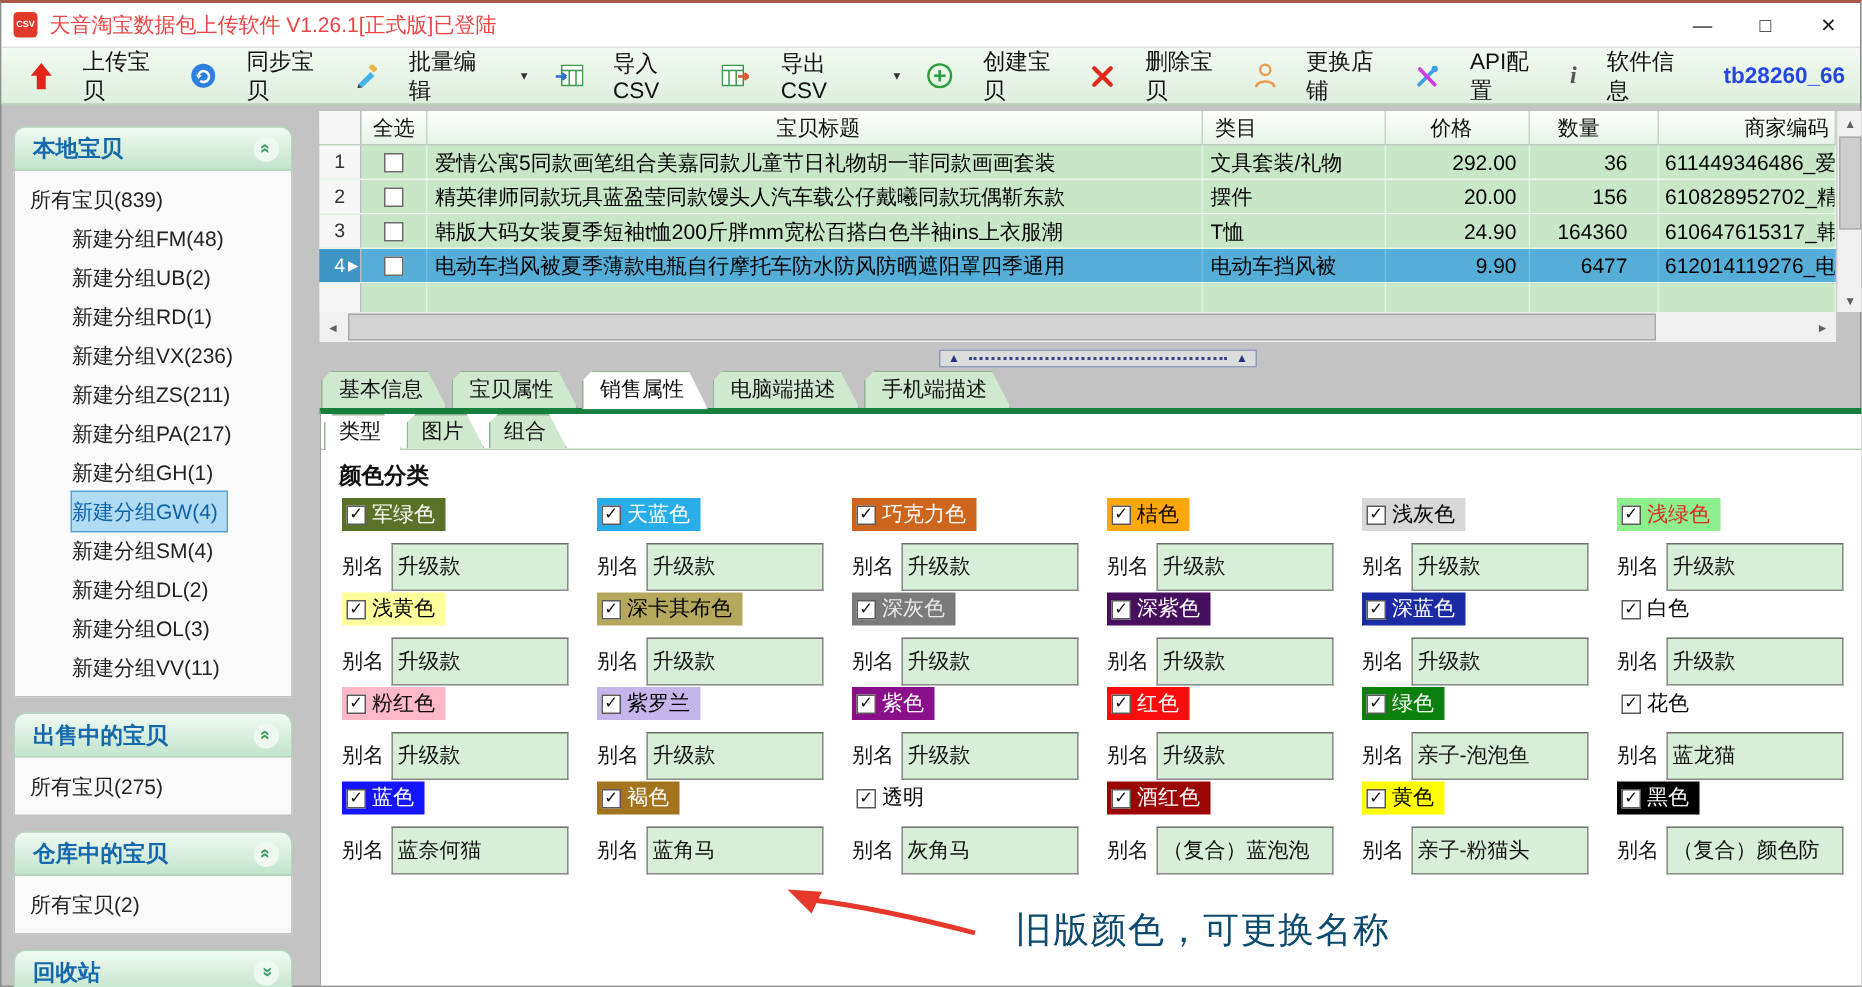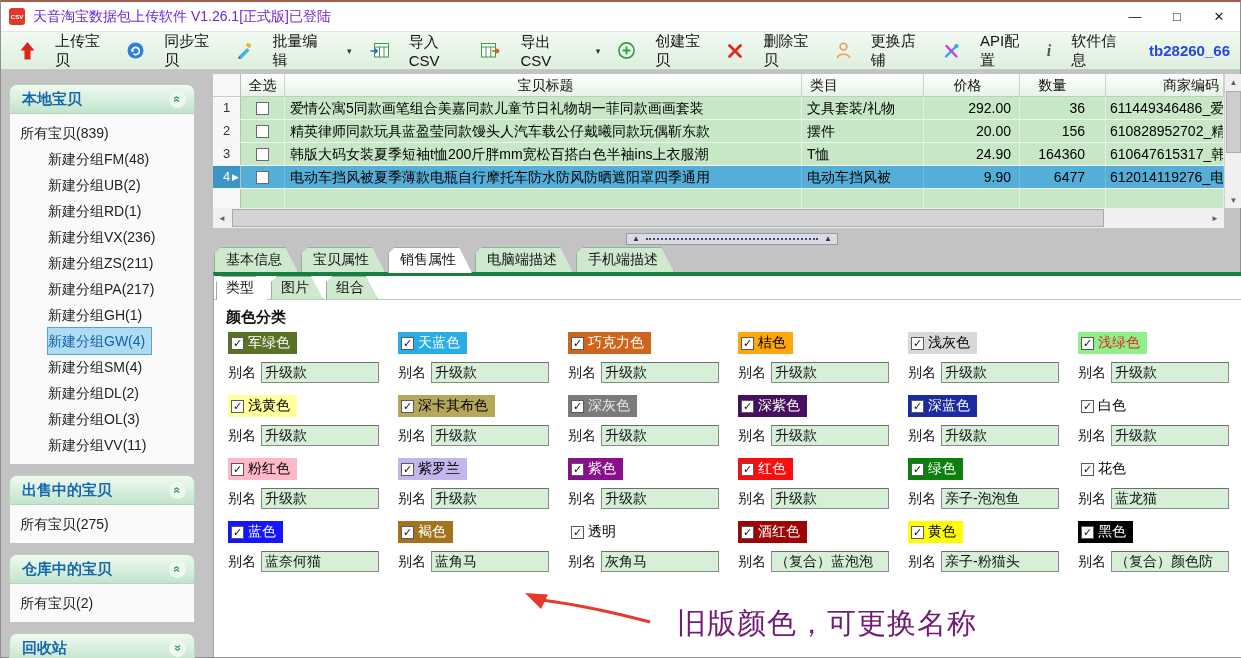--- a/index.html
+++ b/index.html
@@ -3,21 +3,21 @@
 <meta charset="utf-8">
 <style>
   * { margin:0; padding:0; box-sizing:border-box; }
   html,body { width:1241px; height:658px; overflow:hidden; }
   body { font-family:"Liberation Sans","DejaVu Sans",sans-serif; background:#c3c3c3; position:relative; }
   .app { position:absolute; inset:0; border:1px solid #8f8f8f; border-top:2px solid #a85a48; }
 
   
   .titlebar { position:absolute; left:0; top:0; width:100%; height:30px; background:#ffffff; display:flex; align-items:center; padding-left:8px; border-bottom:1px solid #e2e2e2; }
   .app-icon { width:16px; height:17px; background:#e03a28; border-radius:3px; color:#fff; font-size:6px; font-weight:bold; display:flex; align-items:center; justify-content:center; margin-right:8px; }
-  .win-title { font-size:14px; color:#6d28d9; }
+  .win-title { font-size:14px; color:#ef4444; }
   .win-controls { margin-left:auto; display:flex; height:100%; }
   .win-btn { width:42px; height:100%; display:flex; align-items:center; justify-content:center; font-size:13px; color:#222; }
 
   
   .toolbar { position:absolute; left:0; top:30px; width:100%; height:38px; background:linear-gradient(#f2faf2,#ddefdd); border-bottom:1px solid #bccfbc; display:flex; align-items:center; padding:0 10px; }
   .tb-btn { display:flex; align-items:center; gap:20px; padding:0 9px; height:30px; font-size:15px; color:#111; cursor:default; }
   .tb-caret { font-size:9px; color:#333; margin-left:2px; }
   .tb-account { margin-left:14px; font-size:15px; font-weight:bold; color:#2745e0; }
   .info-i { font-family:"Liberation Serif",serif; font-style:italic; font-weight:bold; font-size:16px; color:#555; }
 
@@ -84,25 +84,25 @@
   .subline { position:absolute; left:0; right:0; top:23px; border-top:1px solid #b8ccb8; }
 
   
   .panel-title { position:absolute; left:12px; top:32px; font-size:15px; font-weight:bold; color:#111; }
   .cgrid { position:absolute; left:14px; top:57px; display:grid; grid-template-columns:repeat(6,170px); grid-auto-rows:63px; }
   .cline { display:flex; align-items:center; height:20px; }
   .cname-strip { display:inline-flex; align-items:center; padding:2px 7px 2px 3px; font-size:14px; gap:4px; }
   .cbx { width:13px; height:13px; min-width:13px; background:#fff; border:1px solid #5a5a5a; font-size:11px; line-height:11px; text-align:center; color:#111; }
   .aline { display:flex; align-items:center; margin-top:9px; }
   .alabel { font-size:14px; color:#111; margin-right:5px; }
-  .ainput { width:118px; height:21px; background:#d6efd6; border:1px solid #8a8a8a; border-top-color:#6e6e6e; font-size:14px; padding:0 3px; font-family:inherit; color:#111; white-space:nowrap; overflow:hidden; }
+  .ainput { width:118px; height:32px; background:#d6efd6; border:1px solid #8a8a8a; border-top-color:#6e6e6e; font-size:14px; padding:0 3px; font-family:inherit; color:#111; white-space:nowrap; overflow:hidden; }
 
   
   .anno-svg { position:absolute; inset:0; pointer-events:none; }
-  .anno-text { position:absolute; left:463px; top:328px; font-size:29px; color:#701a75; letter-spacing:1px; }
+  .anno-text { position:absolute; left:463px; top:328px; font-size:24px; color:#0c4a6e; letter-spacing:1px; }
 
   svg { display:block; }
 </style>
 </head>
 <body>
 
 <div class="app">
 
   <div class="titlebar">
     <span class="app-icon">CSV</span>

